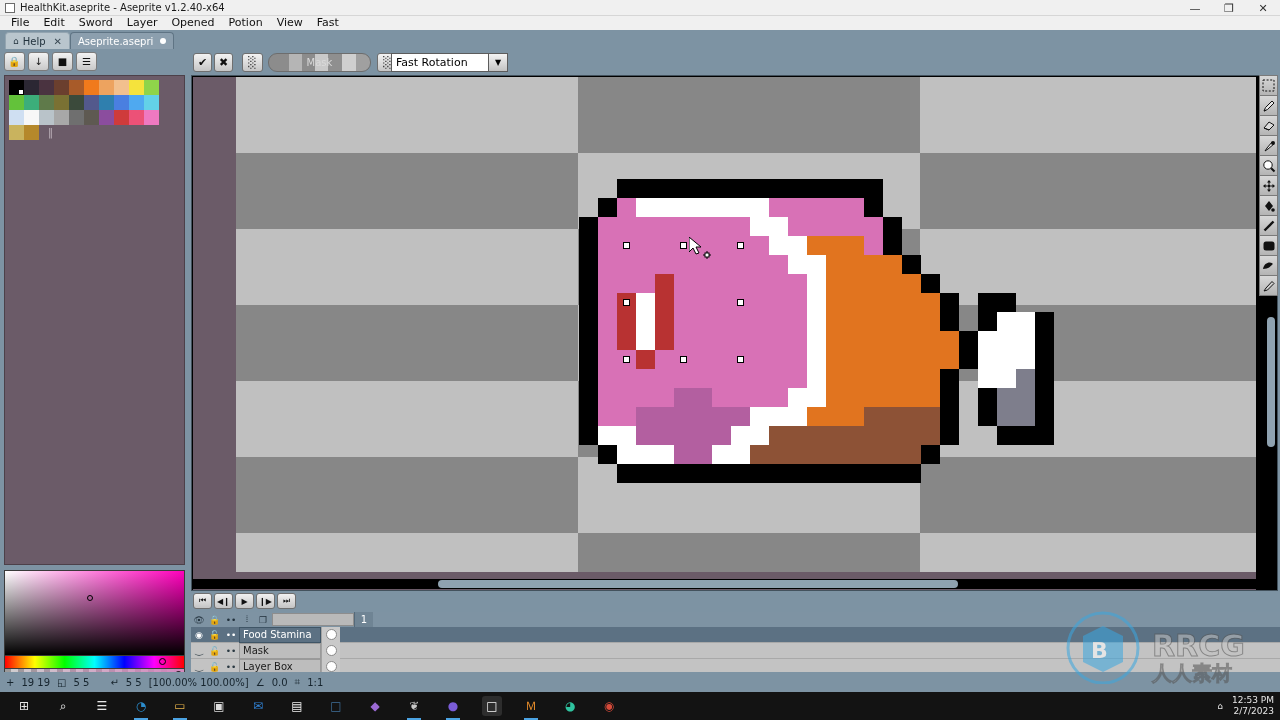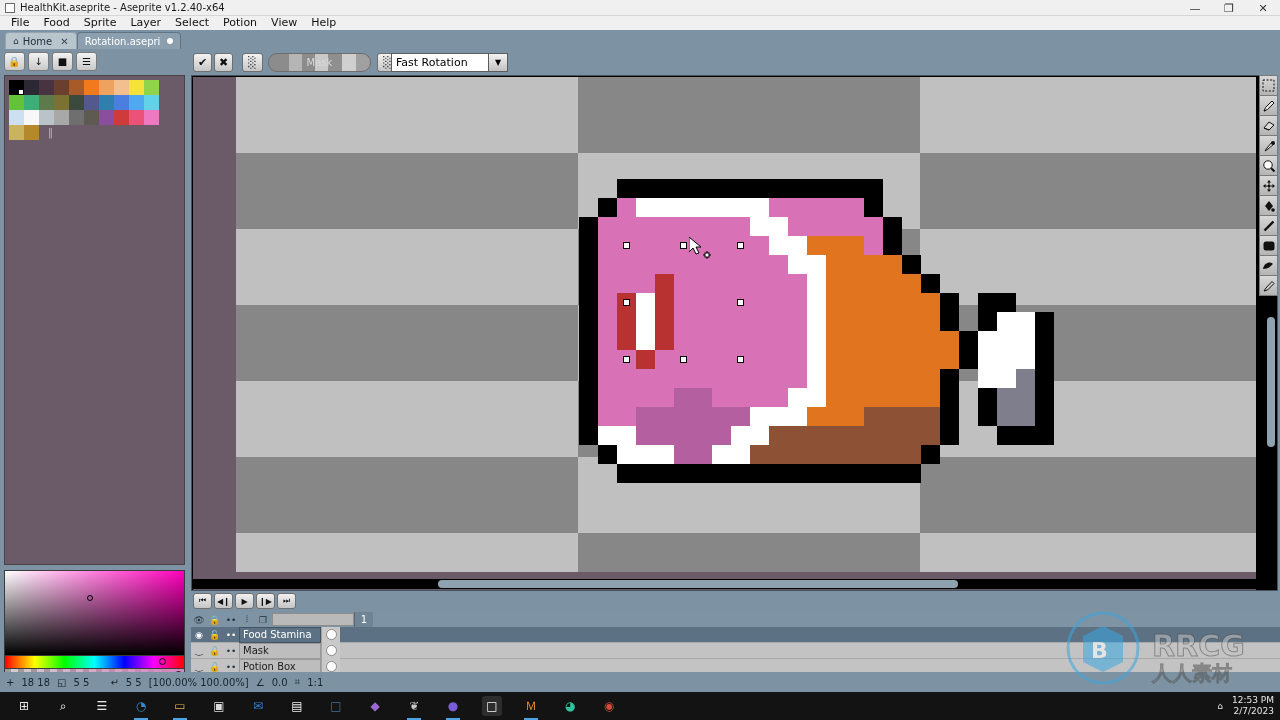--- a/index.html
+++ b/index.html
@@ -176,37 +176,37 @@
     <span class="wtitle">HealthKit.aseprite - Aseprite v1.2.40-x64</span>
     <div class="winctl" style="right:0">
       <div>—</div>
       <div>❐</div>
       <div class="close">✕</div>
     </div>
   </div>
 
   <div class="menubar">
     <span>File</span>
-    <span>Food</span>
-    <span>Sprite</span>
+    <span>Edit</span>
+    <span>Sword</span>
     <span>Layer</span>
-    <span>Select</span>
+    <span>Opened</span>
     <span>Potion</span>
     <span>View</span>
-    <span>Help</span>
+    <span>Fast</span>
   </div>
 
   <div class="tabbar">
     <div class="tab inactive">
       <span class="homeicon">⌂</span>
-      <span>Home</span>
+      <span>Help</span>
       <span class="x">✕</span>
     </div>
     <div class="tab active">
-      <span>Rotation.asepri</span>
+      <span>Aseprite.asepri</span>
       <span class="dot"></span>
     </div>
   </div>
 
   <div class="workspace">
 
     <div class="leftcol">
       <div class="palbtns">
         <div class="sqbtn">🔒</div>
         <div class="sqbtn">↓</div>
@@ -765,21 +765,21 @@
             <div class="lcell" style="color: rgb(42, 57, 66);">••</div>
             <div class="lname">Mask</div>
             <div class="cel">
               <div class="celdot"></div>
             </div>
           </div>
           <div class="layerrow">
             <div class="lcell" style="color: rgb(42, 57, 66);">⏝</div>
             <div class="lcell" style="color: rgb(42, 57, 66);">🔓</div>
             <div class="lcell" style="color: rgb(42, 57, 66);">••</div>
-            <div class="lname">Potion Box</div>
+            <div class="lname">Layer Box</div>
             <div class="cel">
               <div class="celdot"></div>
             </div>
           </div>
           <div class="layerrow">
             <div class="lcell" style="color: rgb(42, 57, 66);">⏝</div>
             <div class="lcell" style="color: rgb(42, 57, 66);">🔓</div>
             <div class="lcell" style="color: rgb(42, 57, 66);">••</div>
             <div class="lname">Closed Box</div>
             <div class="cel">
@@ -803,21 +803,21 @@
             <div class="cel">
               <div class="celdot"></div>
             </div>
           </div>
         </div>
     </div>
   </div>
 
   <div class="statusbar">
     <span class="ico">+</span>
-    <span>18 18</span>
+    <span>19 19</span>
     <span class="ico">◱</span>
     <span>5 5</span>
     <span class="ico" style="margin-left:14px">↵</span>
     <span>5 5</span>
     <span>[100.00% 100.00%]</span>
     <span class="ico">∠</span>
     <span>0.0</span>
     <span class="ico">⌗</span>
     <span>1:1</span>
   </div>

